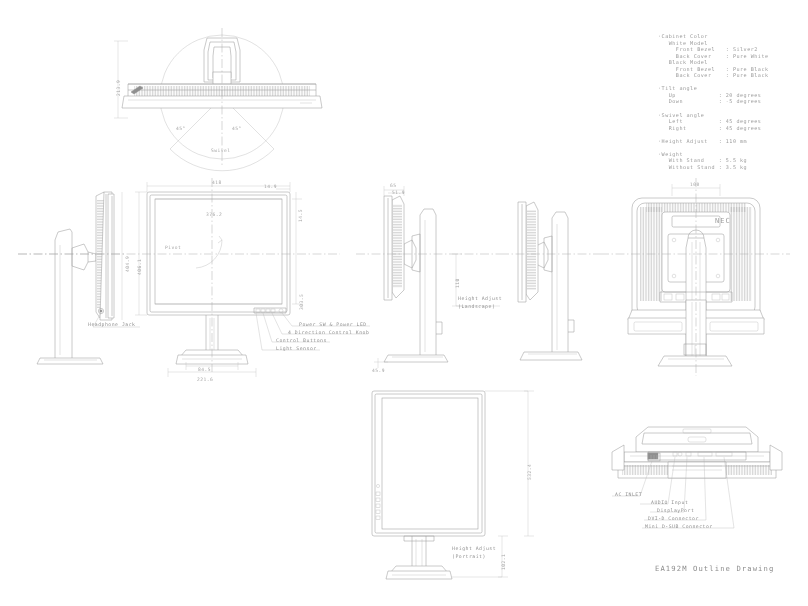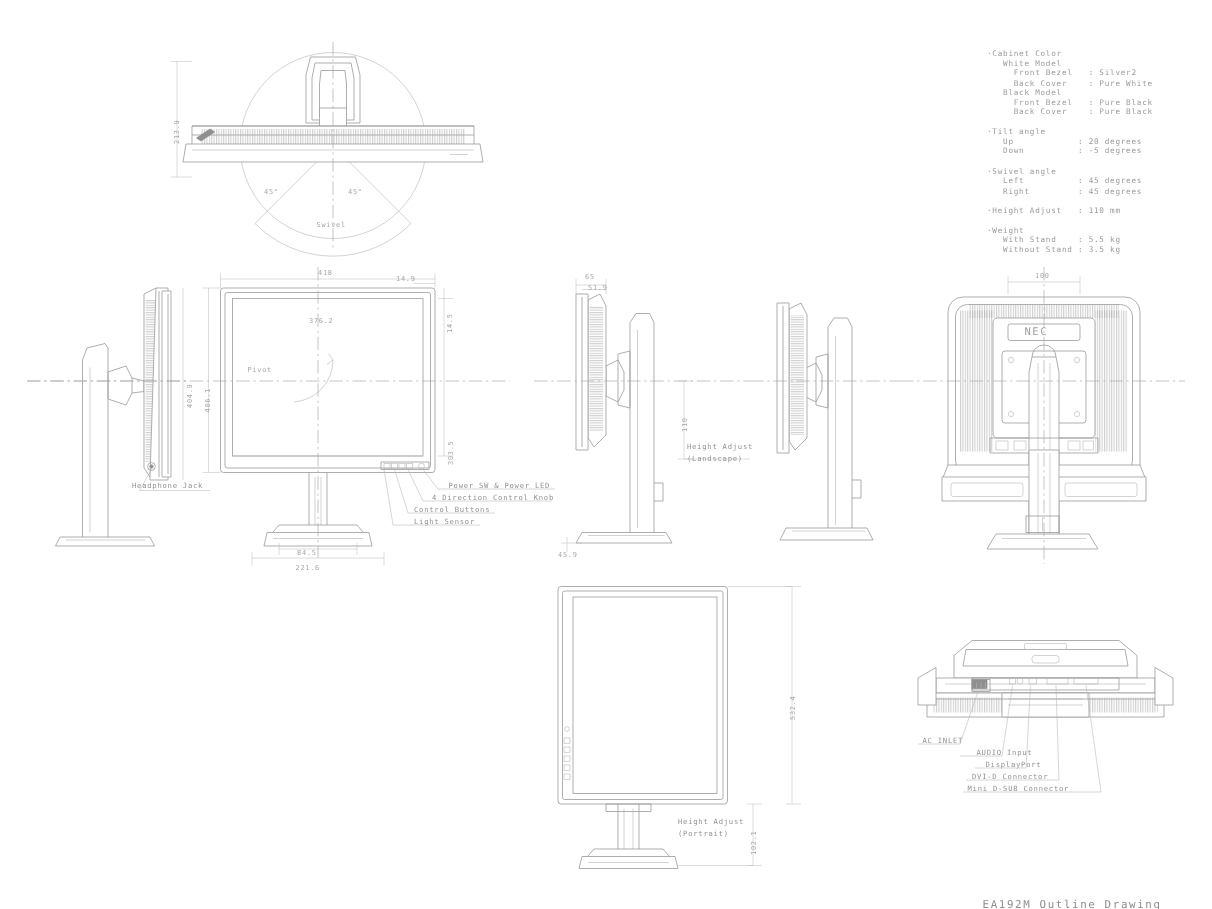--- a/index.html
+++ b/index.html
@@ -12,21 +12,21 @@
     position:relative;
   }
   #sheet{position:absolute;left:0;top:0;width:808px;height:606px;}
   svg{position:absolute;left:0;top:0;width:808px;height:606px;}
   .txt{position:absolute;white-space:pre;letter-spacing:.5px;}
   .spec{font-size:5.1px;line-height:6.55px;color:#9a9a9a;}
   .dim{font-size:4.6px;color:#a6a6a6;}
   .dimv{font-size:4.6px;color:#a6a6a6;transform-origin:0 0;transform:rotate(-90deg);}
   .call{font-size:4.8px;color:#919191;}
   .title{font-size:7.2px;color:#8d8d8d;letter-spacing:1.1px;}
-  .neclogo{font-size:7px;color:#9e9e9e;letter-spacing:1px;}
+  .neclogo{font-size:7px;color:#9e9e9e;letter-spacing:1px;margin-left:32px;}
 </style>
 </head>
 <body>
 
 <div id="sheet">
 
 <svg viewBox="0 0 808 606">
   <defs>
     <style>
       .s{fill:none;stroke:#9d9d9d;stroke-width:.55;}
@@ -324,21 +324,21 @@
 ·Swivel angle
    Left          : 45 degrees
    Right         : 45 degrees
 
 ·Height Adjust   : 110 mm
 
 ·Weight
    With Stand    : 5.5 kg
    Without Stand : 3.5 kg</div>
 
-<div class="txt title" style="left:655px;top:564px;margin-top:34px;">EA192M Outline Drawing</div>
+<div class="txt title" style="left:655px;top:564px;">EA192M Outline Drawing</div>
 
 <div class="txt neclogo" style="left:683px;top:217px;">NEC</div>
 
 <div class="txt dimv" style="left:116px;top:96px;">213.9</div>
 <div class="txt dim" style="left:176px;top:126px;">45°</div>
 <div class="txt dim" style="left:232px;top:126px;">45°</div>
 <div class="txt dim" style="left:211px;top:148px;">Swivel</div>
 
 <div class="txt call" style="left:88px;top:322px;">Headphone Jack</div>
 <div class="txt dimv" style="left:125px;top:272px;">404.9</div>

